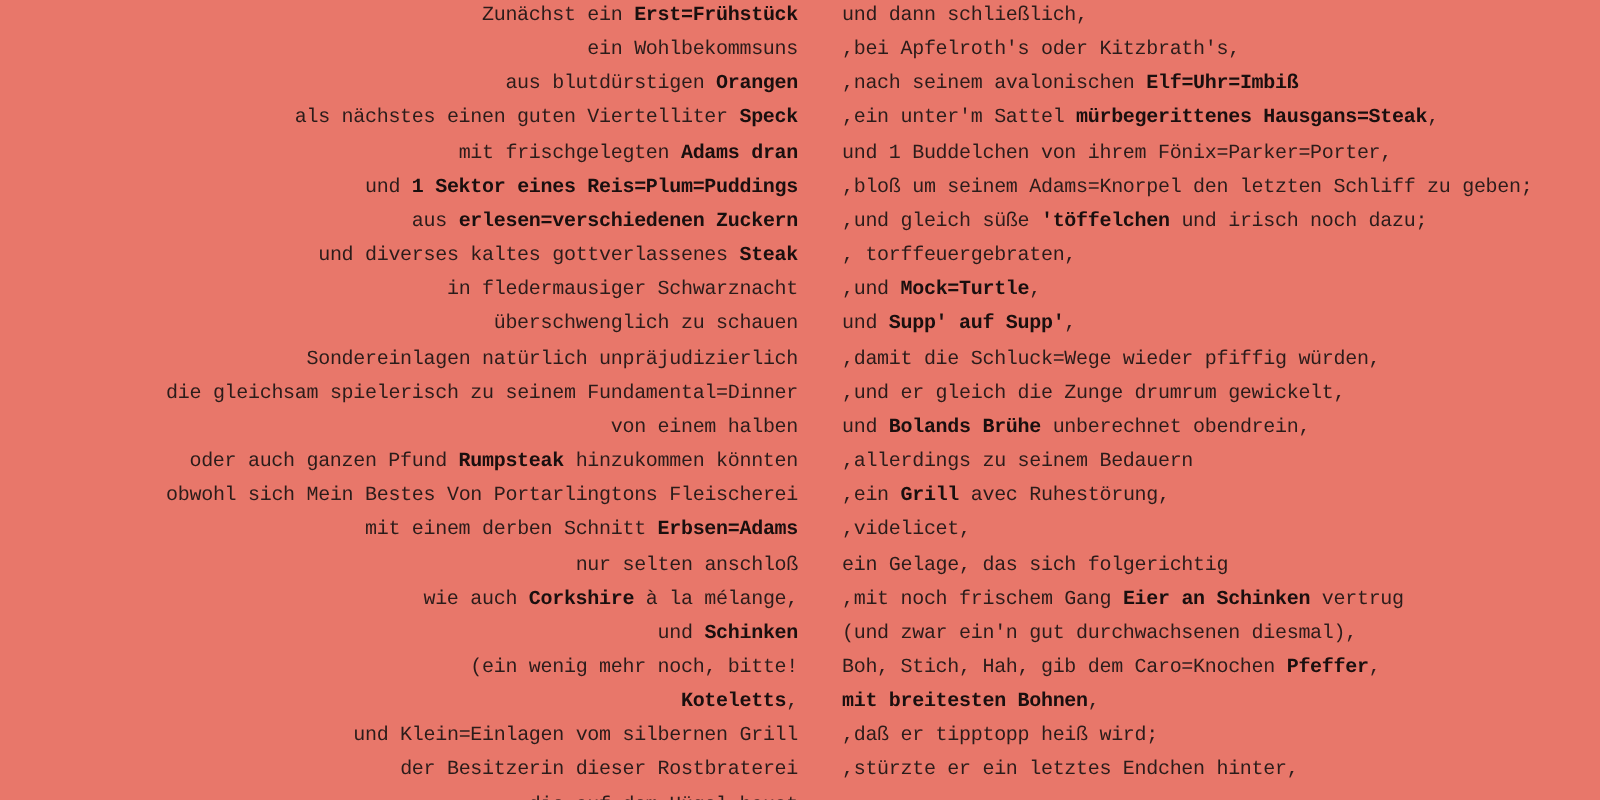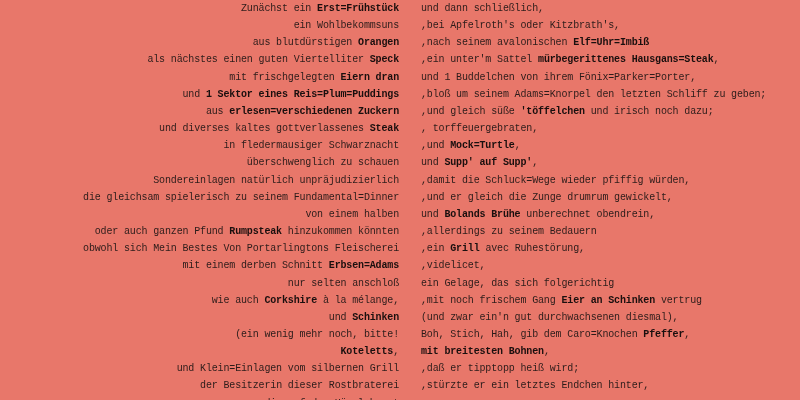--- a/index.html
+++ b/index.html
@@ -52,21 +52,21 @@
 </style>
 </head>
 <body>
 
 <div id="poem">
   <div class="col col-left" id="left-col">
       <div class="line"><span>Zunächst ein </span><b>Erst=Frühstück</b></div>
       <div class="line"><span>ein Wohlbekommsuns</span></div>
       <div class="line"><span>aus blutdürstigen </span><b>Orangen</b></div>
       <div class="line"><span>als nächstes einen guten Viertelliter </span><b>Speck</b></div>
-      <div class="line"><span>mit frischgelegten </span><b>Eiern dran</b></div>
+      <div class="line"><span>mit frischgelegten </span><b>Adams dran</b></div>
       <div class="line"><span>und </span><b>1 Sektor eines Reis=Plum=Puddings</b></div>
       <div class="line"><span>aus </span><b>erlesen=verschiedenen Zuckern</b></div>
       <div class="line"><span>und diverses kaltes gottverlassenes </span><b>Steak</b></div>
       <div class="line"><span>in fledermausiger Schwarznacht</span></div>
       <div class="line"><span>überschwenglich zu schauen</span></div>
       <div class="line"><span>Sondereinlagen natürlich unpräjudizierlich</span></div>
       <div class="line"><span>die gleichsam spielerisch zu seinem Fundamental=Dinner</span></div>
       <div class="line"><span>von einem halben</span></div>
       <div class="line"><span>oder auch ganzen Pfund </span><b>Rumpsteak</b><span> hinzukommen könnten</span></div>
       <div class="line"><span>obwohl sich Mein Bestes Von Portarlingtons Fleischerei</span></div>

